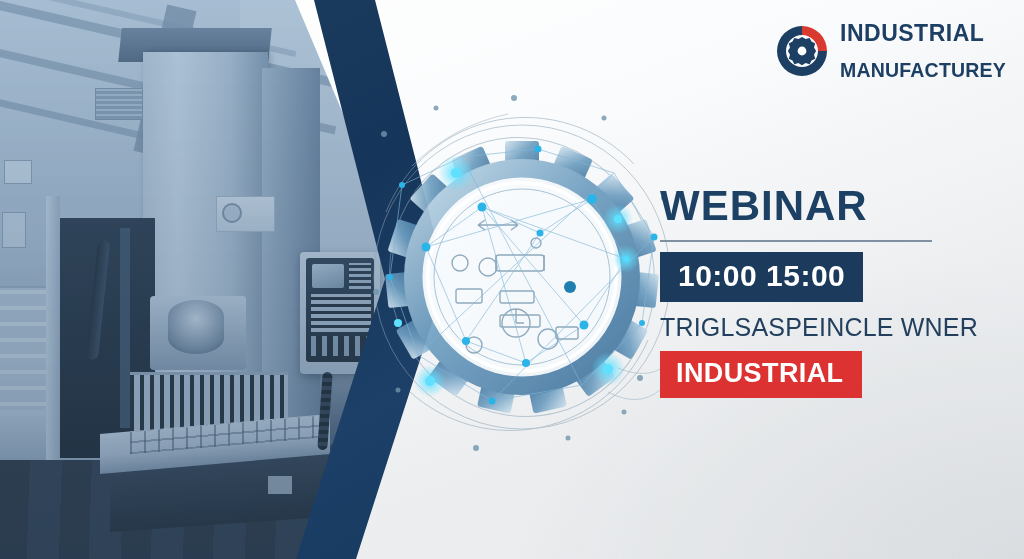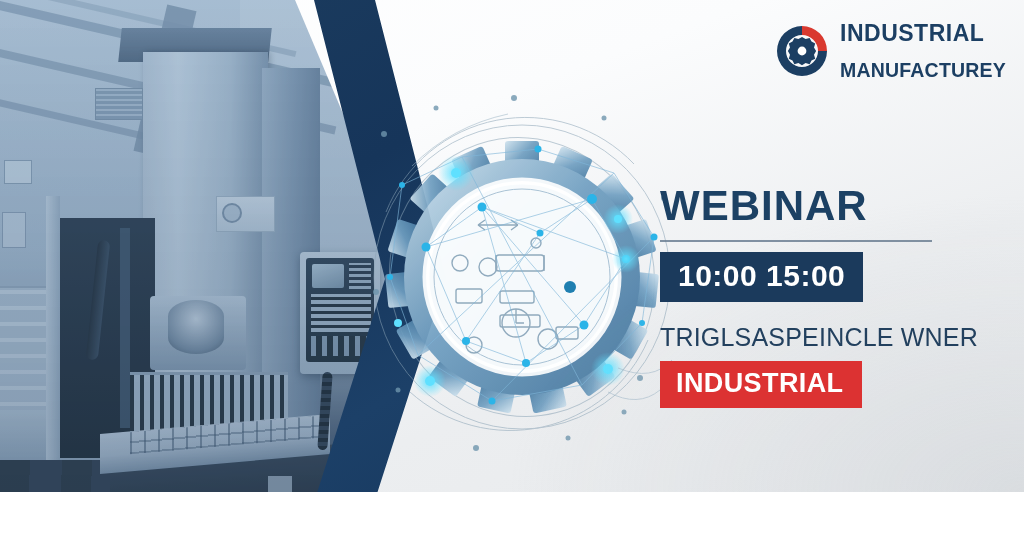--- a/index.html
+++ b/index.html
@@ -1,19 +1,19 @@
 <!DOCTYPE html>
 <html><head>
 <meta charset="utf-8">
 <style>
   html,body{margin:0;padding:0;background:#fff;}
   body{font-family:"Liberation Sans","DejaVu Sans",sans-serif;}
 
   #banner{
-    position:relative;width:1024px;height:492px;overflow:hidden;
+    position:relative;width:1024px;height:559px;overflow:hidden;
     background:linear-gradient(160deg,#ffffff 0%,#fbfcfd 32%,#eceef0 68%,#e8eaec 100%);
   }
 
   
   .photo-wrap{
     position:absolute;left:0;top:0;width:430px;height:559px;
     clip-path:polygon(0 0,295px 0,412px 277px,300px 559px,0 559px);
     overflow:hidden;
   }
   .photo{position:absolute;inset:0;background:#b9c8d6;}
@@ -128,21 +128,21 @@
   .logo-text{line-height:1;}
   .logo-l1{font-size:23px;font-weight:bold;letter-spacing:.5px;color:#1c3f63;}
   .logo-l2{font-size:19.5px;font-weight:bold;letter-spacing:.2px;color:#1c3f63;margin-top:16px;}
 
   
   .content{position:absolute;left:660px;top:186px;width:330px;}
   .headline{font-size:42px;font-weight:bold;letter-spacing:1px;color:#1c4164;line-height:.95;margin:0;}
   .rule{height:2px;background:#6c7f93;margin:14px 0 10px 0;width:272px;opacity:.85;}
   .time-badge{display:inline-block;background:#1b3a5c;color:#fff;font-size:30px;font-weight:bold;
     letter-spacing:.5px;padding:7px 18px 9px 18px;}
-  .subtitle{font-size:25px;color:#22405e;letter-spacing:.2px;margin:21px 0 9px 0;white-space:nowrap;}
+  .subtitle{font-size:25px;color:#22405e;letter-spacing:.2px;margin:11px 0 9px 0;white-space:nowrap;}
   .cta-badge{display:inline-block;background:#dc3232;color:#fff;font-size:27px;font-weight:bold;
     letter-spacing:.4px;padding:7px 18px 9px 16px;}
 
   
   .vignette{position:absolute;right:0;bottom:0;width:520px;height:300px;pointer-events:none;
     background:radial-gradient(ellipse at 100% 100%,rgba(190,196,202,.35),rgba(255,255,255,0) 70%);}
 </style>
 </head>
 <body>
 

